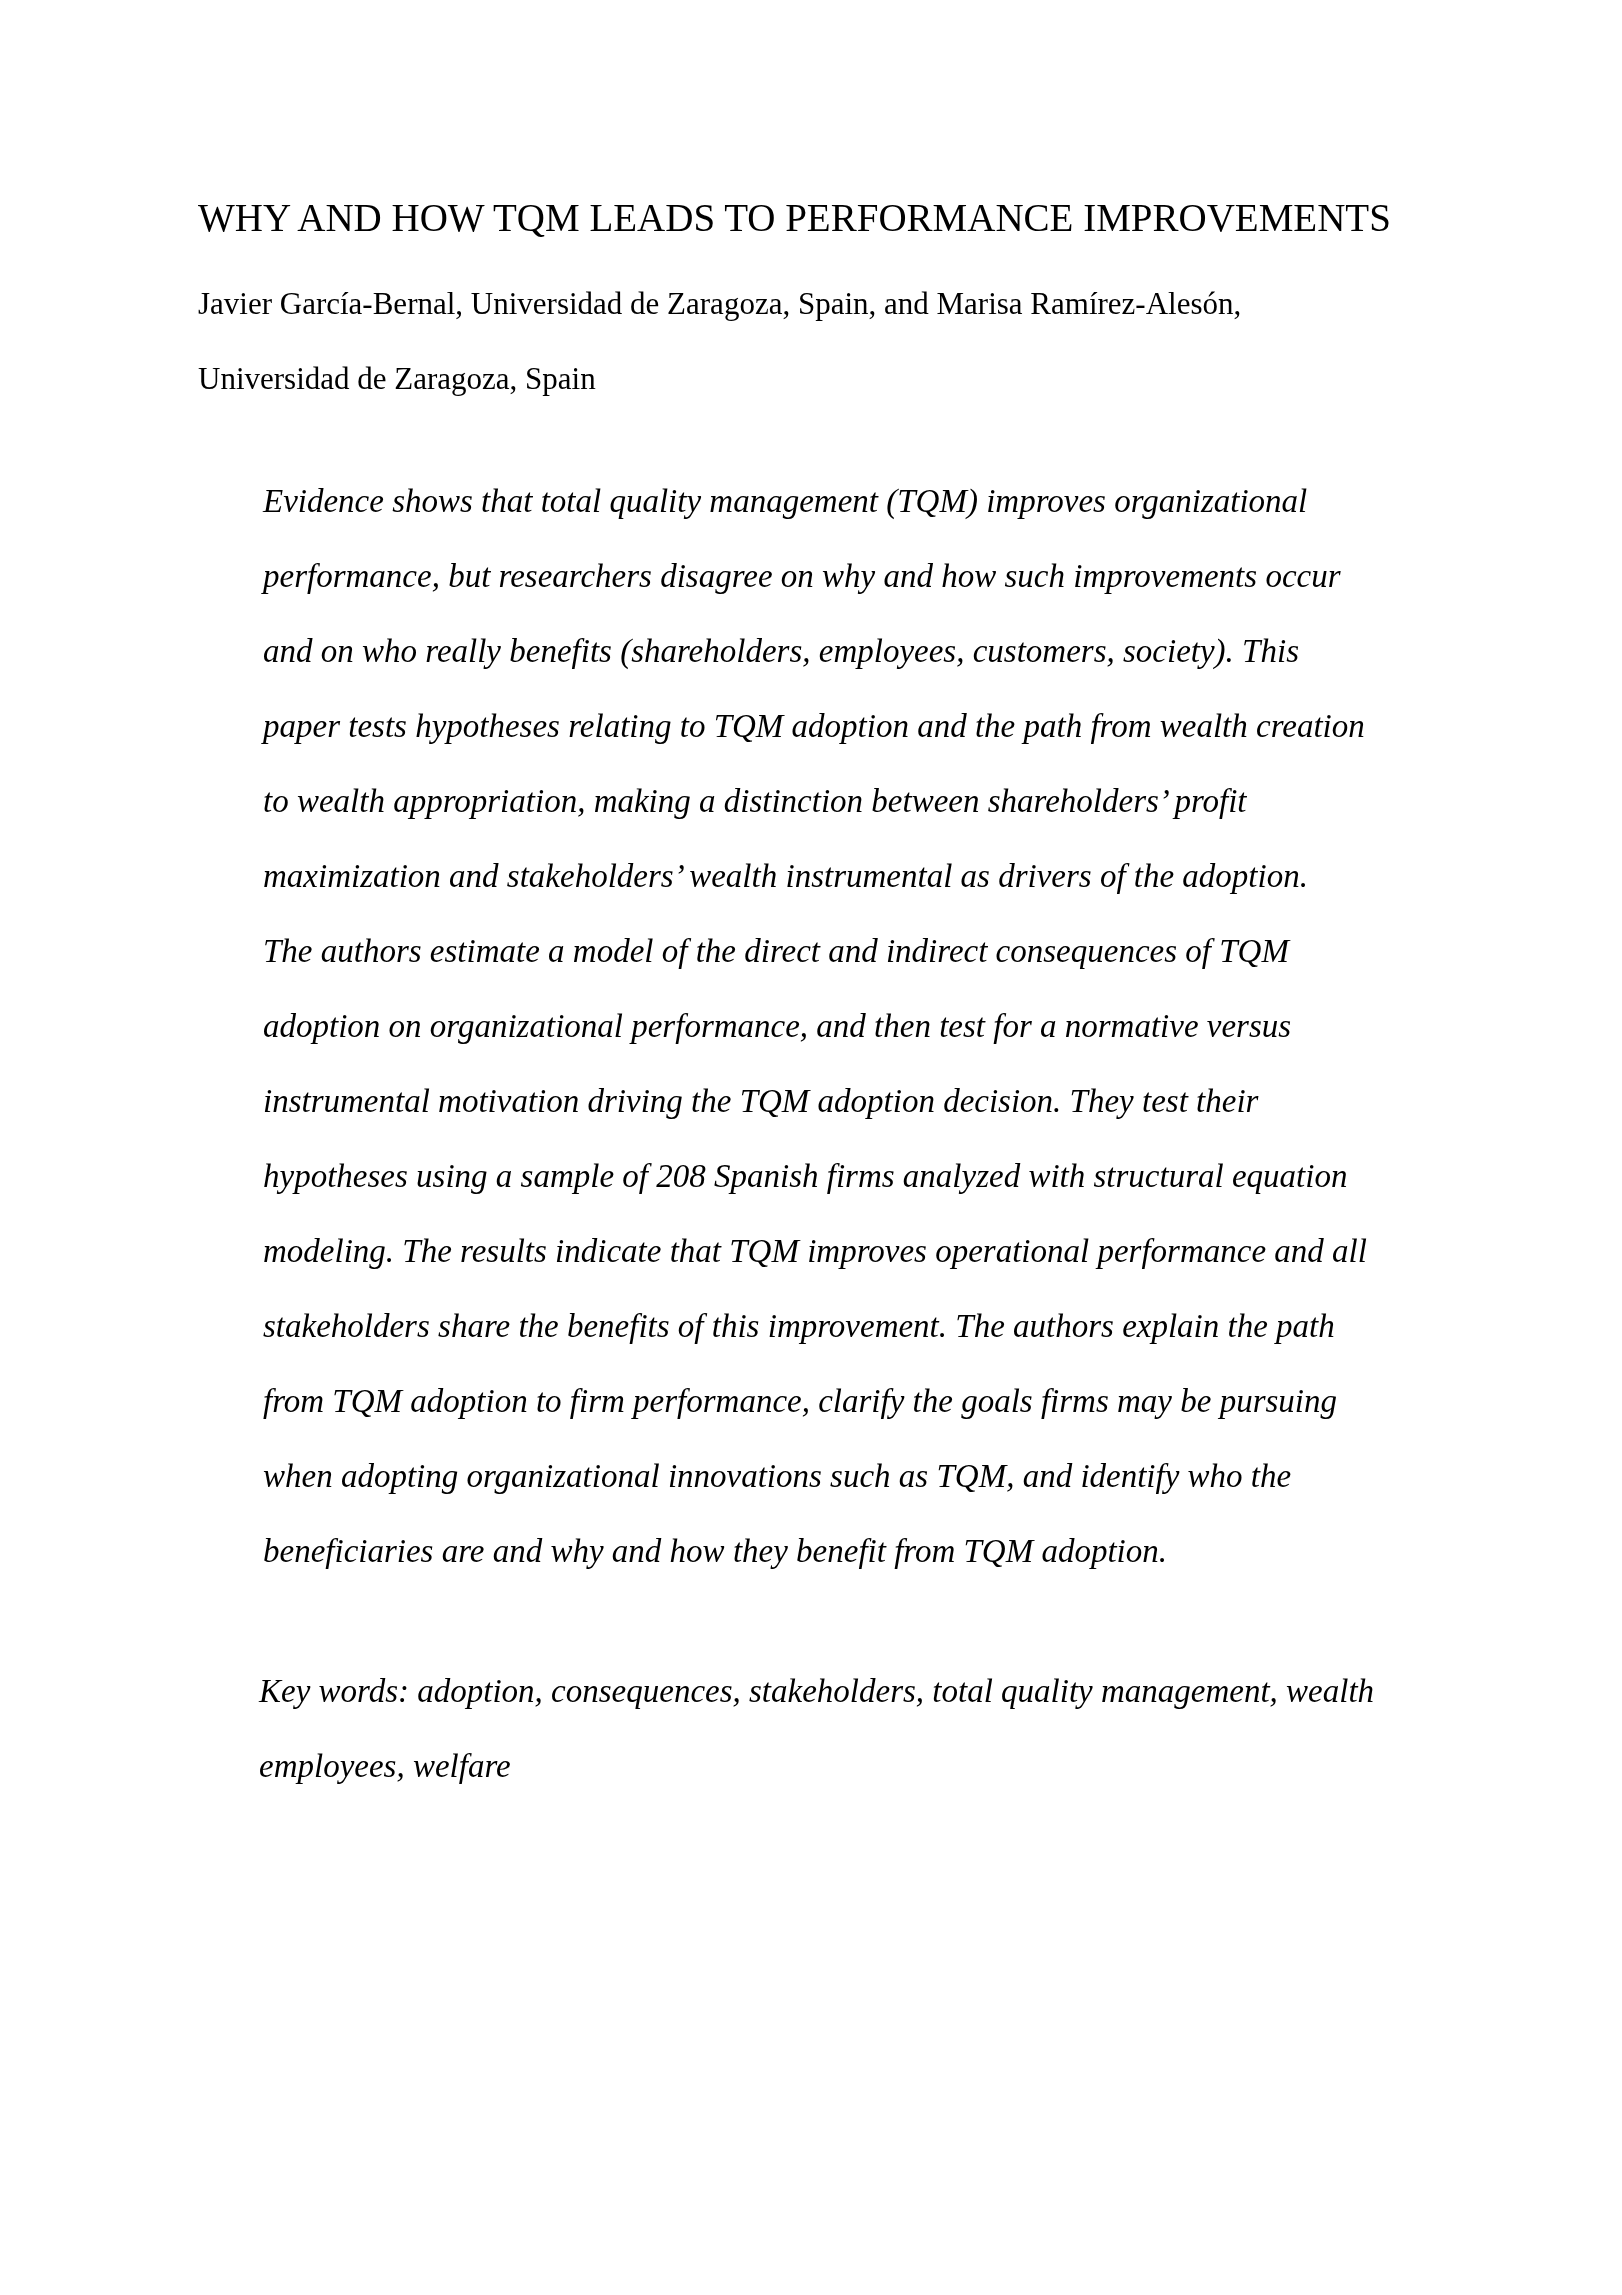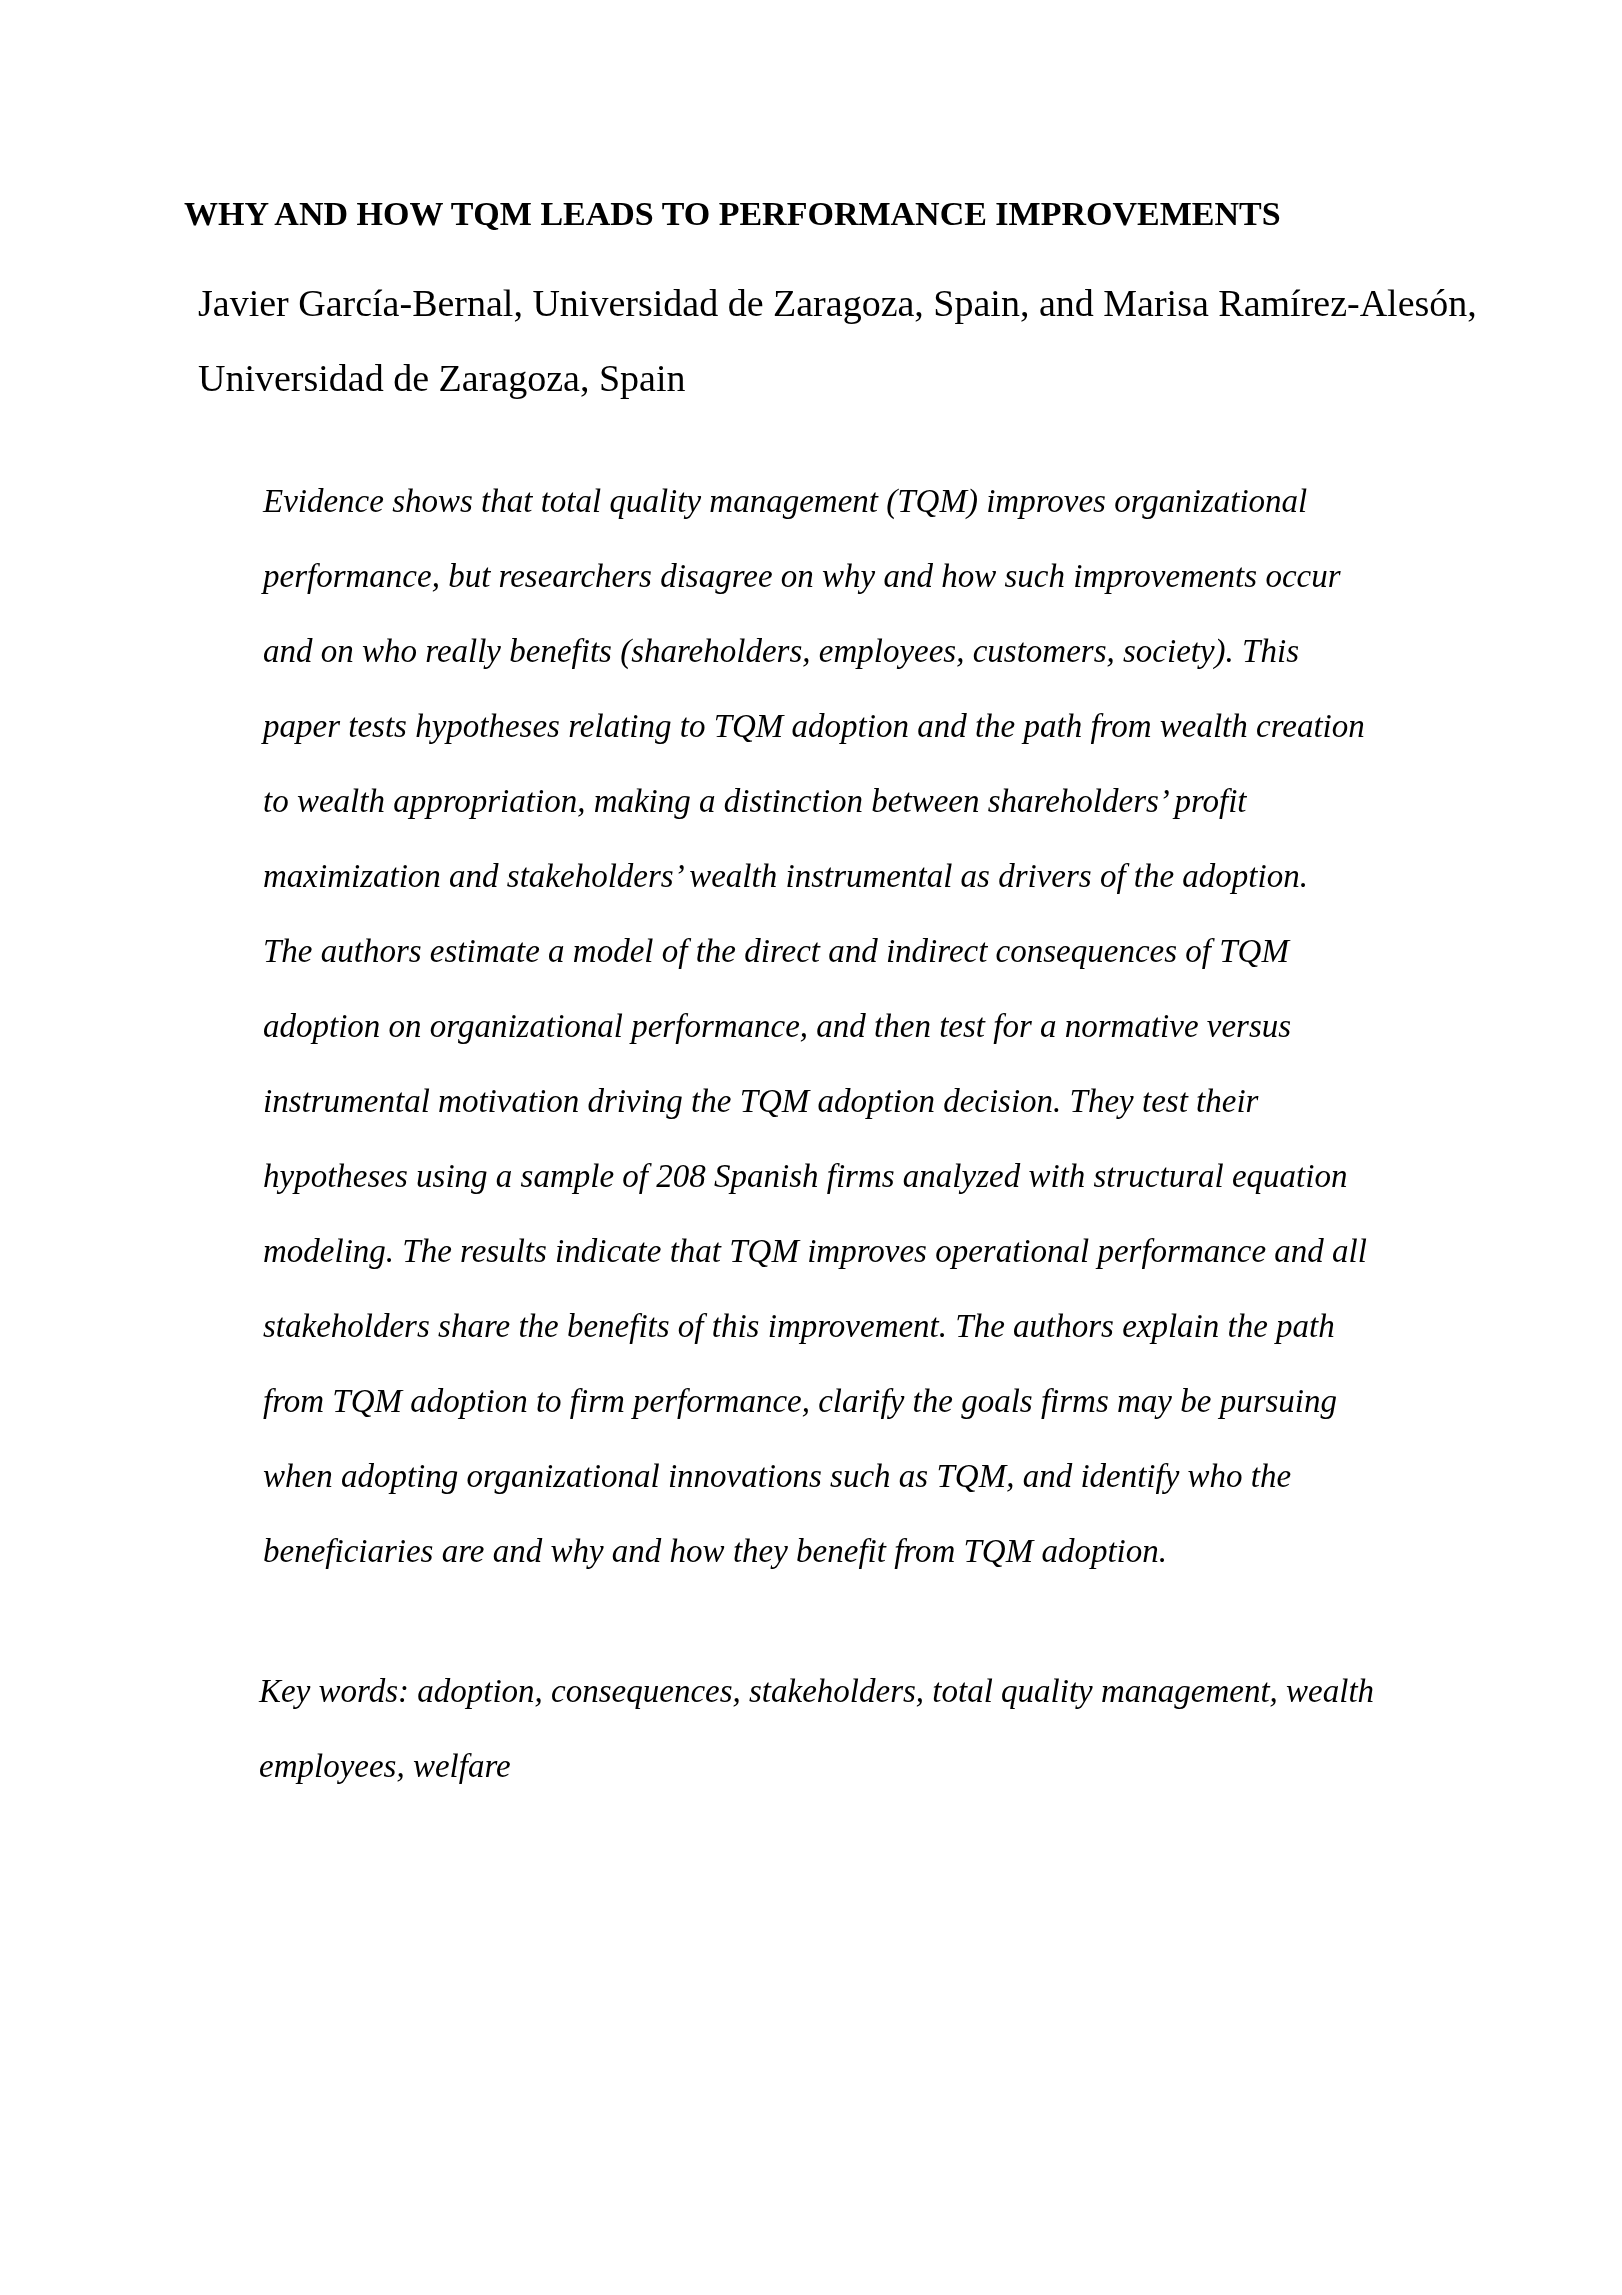--- a/index.html
+++ b/index.html
@@ -1,18 +1,18 @@
 <!DOCTYPE html>
 <html style="font-size:10.5px"><head>
 <meta charset="utf-8">
 <style>
   html, body { margin: 0; padding: 0; background: #ffffff; }
   body { width: 1623px; height: 2295px; position: relative; overflow: hidden; font-family: "Liberation Serif", serif; color: #000; }
-  .title { position: absolute; left: 184px; top: 195px; font-size: 34px; font-weight: bold; white-space: nowrap; margin: 0; }
-  .authors { position: absolute; left: 198px; top: 266px; font-size: 38px; line-height: 75px; width: 1243px; margin: 0; }
+  .title { position: absolute; left: 198px; top: 195px; font-size: 39px; font-weight: normal; white-space: nowrap; margin: 0; }
+  .authors { position: absolute; left: 198px; top: 266px; font-size: 31px; line-height: 75px; width: 1243px; margin: 0; }
   .authors span { display: block; white-space: nowrap; }
   .abstract { position: absolute; left: 259px; top: 460px; width: 1178px; font-size: 33px; font-style: italic; line-height: 75px; margin: 4px; }
   .abstract span { display: block; white-space: nowrap; }
   .keywords { position: absolute; left: 259px; top: 1654px; width: 1178px; font-size: 33px; font-style: italic; line-height: 75px; margin: 0; }
   .keywords span { display: block; white-space: nowrap; }
 </style>
 </head>
 <body>
 
 <h1 class="title">WHY AND HOW TQM LEADS TO PERFORMANCE IMPROVEMENTS</h1>

